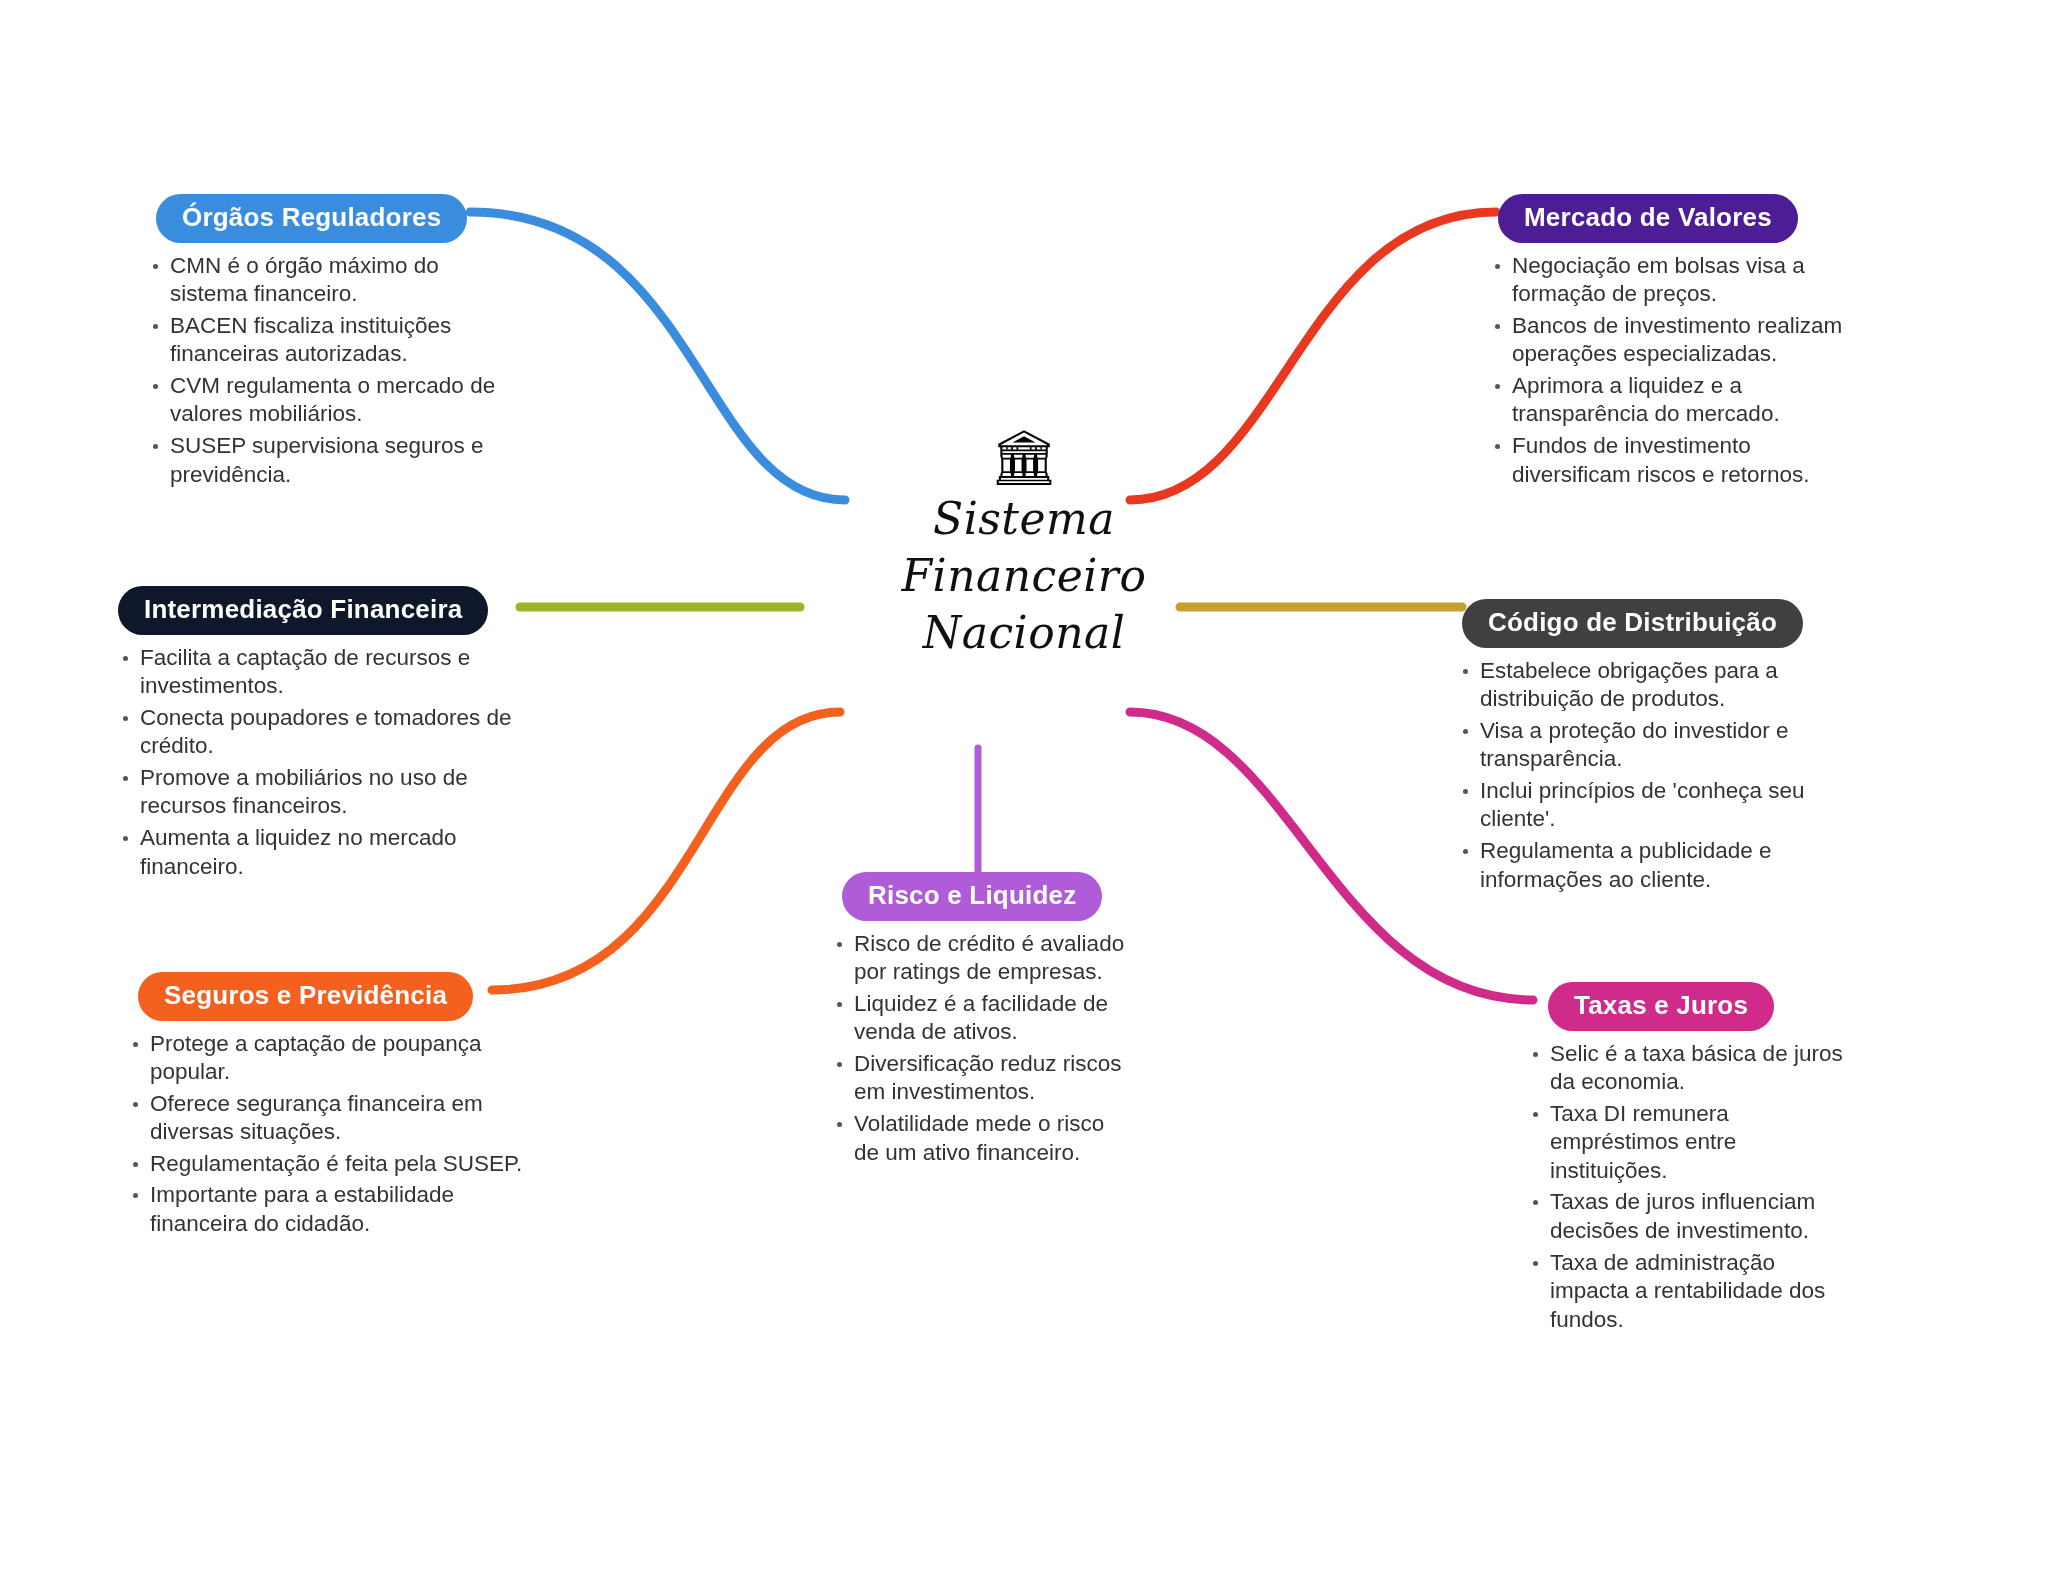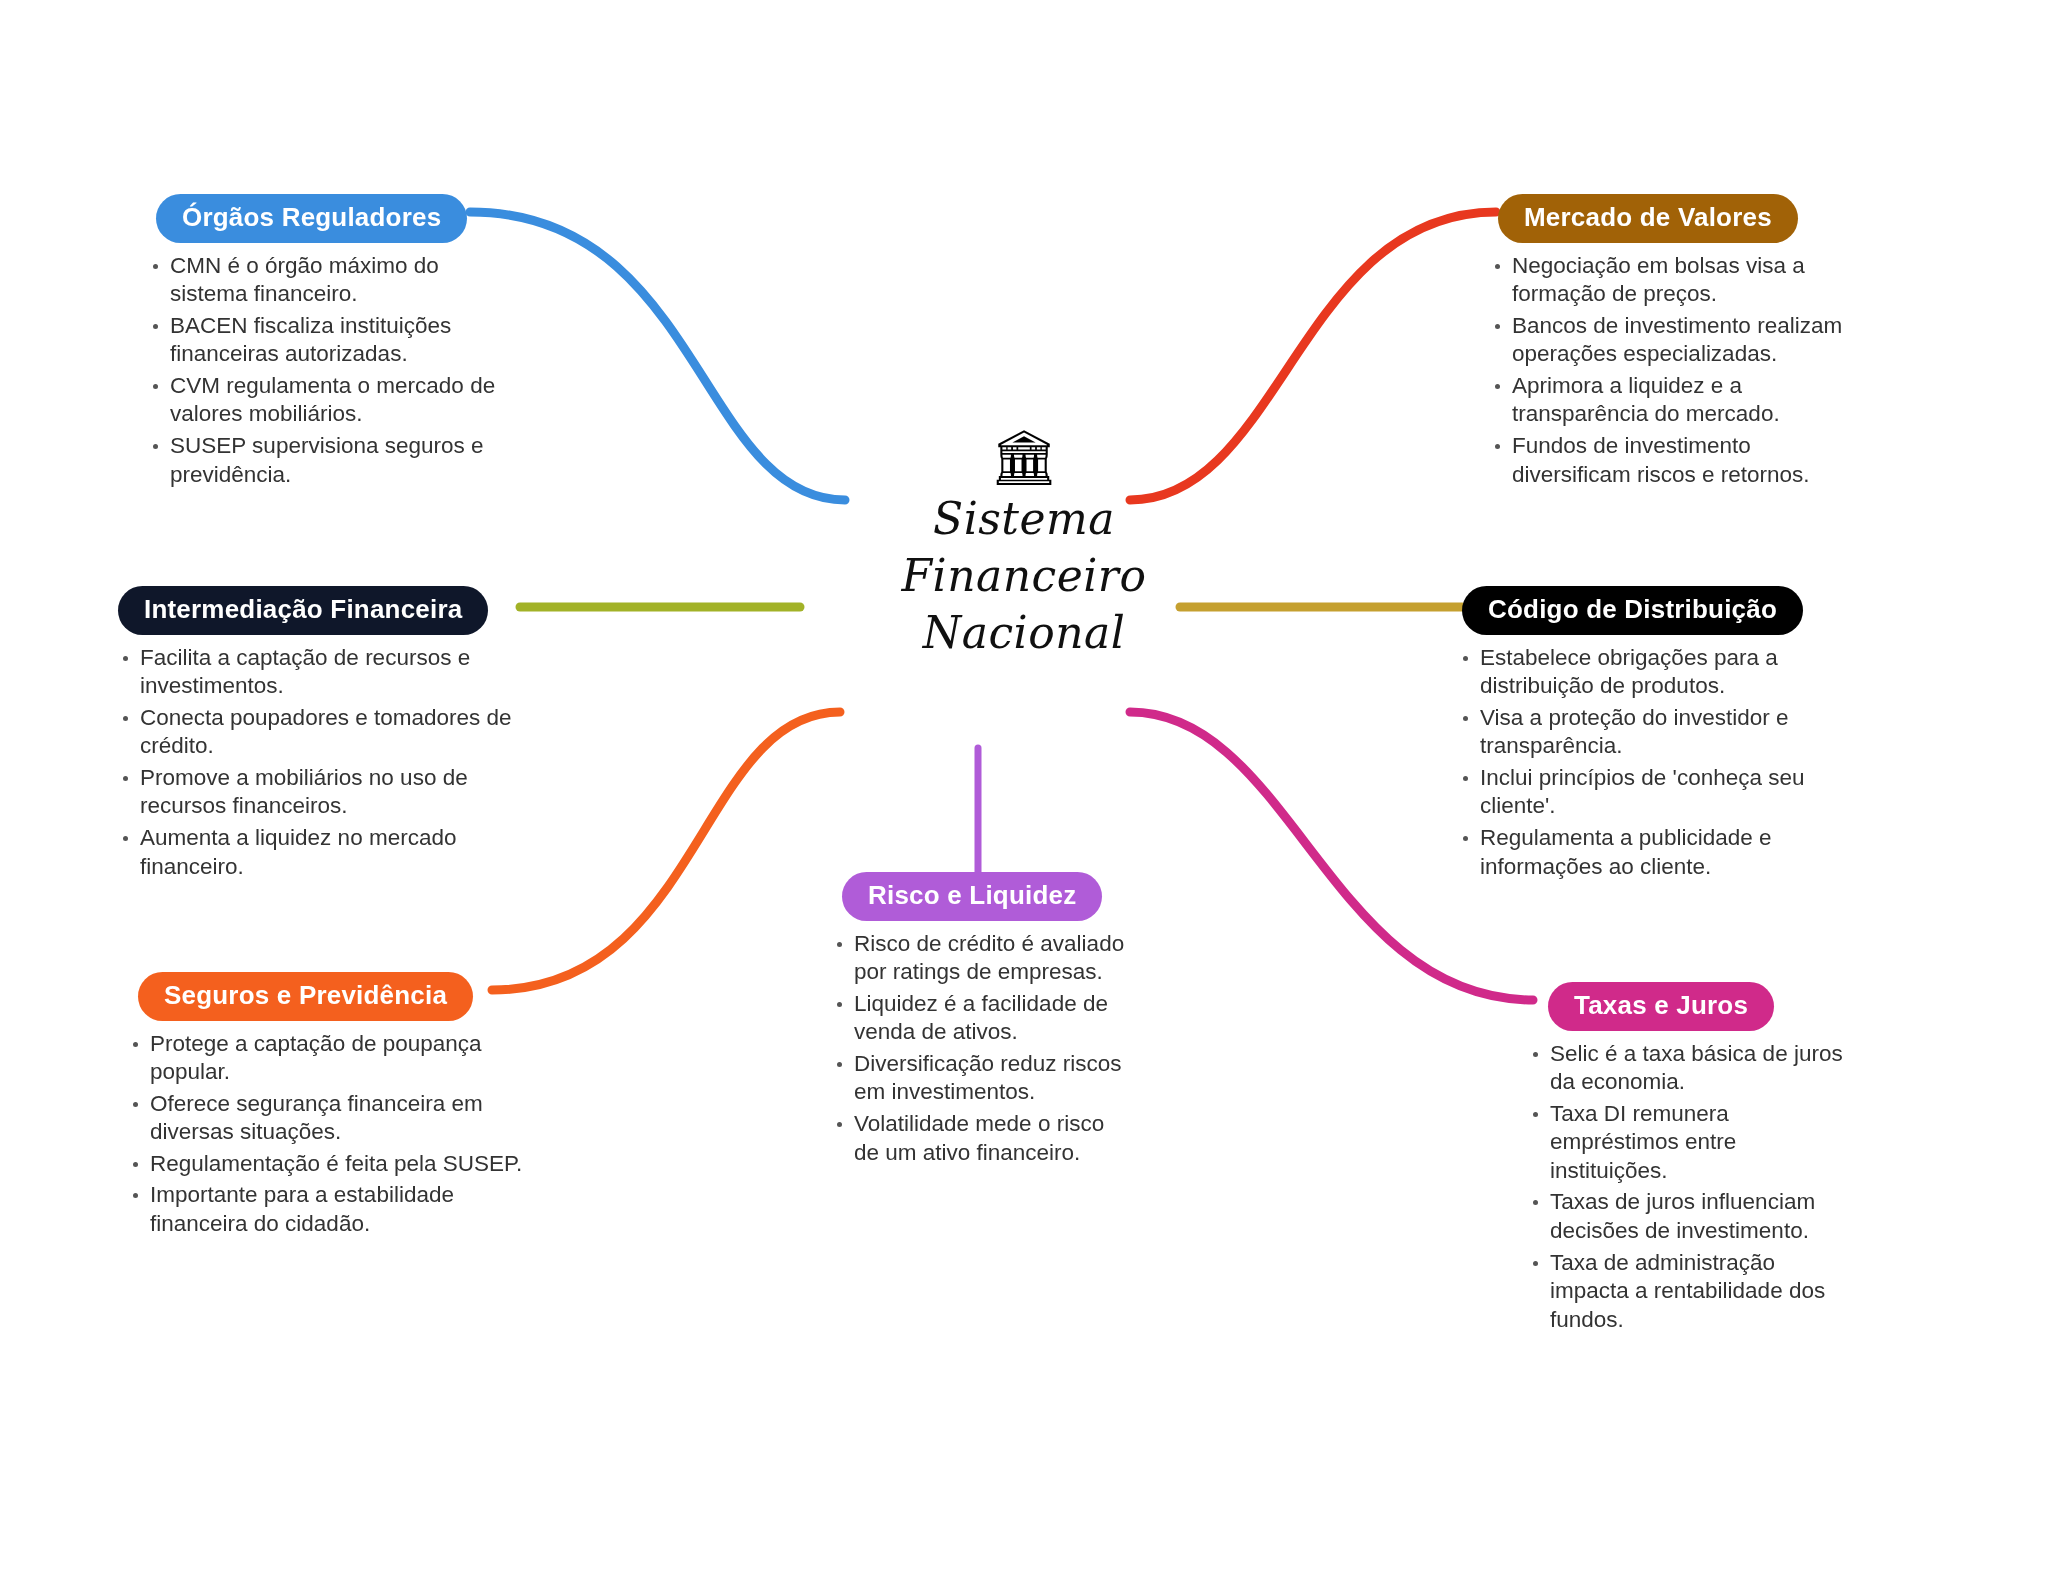--- a/index.html
+++ b/index.html
@@ -125,41 +125,41 @@
     <div class="pill" style="background: rgb(58, 141, 222);">Órgãos Reguladores</div>
     <ul class="bullets">
       <li>CMN é o órgão máximo do sistema financeiro.</li>
       <li>BACEN fiscaliza instituições financeiras autorizadas.</li>
       <li>CVM regulamenta o mercado de valores mobiliários.</li>
       <li>SUSEP supervisiona seguros e previdência.</li>
     </ul>
   </div>
 
   <div class="branch" id="b-mercado">
-    <div class="pill" style="background: #a16207;">Mercado de Valores</div>
+    <div class="pill" style="background: #4c1d95;">Mercado de Valores</div>
     <ul class="bullets">
       <li>Negociação em bolsas visa a formação de preços.</li>
       <li>Bancos de investimento realizam operações especializadas.</li>
       <li>Aprimora a liquidez e a transparência do mercado.</li>
       <li>Fundos de investimento diversificam riscos e retornos.</li>
     </ul>
   </div>
 
   <div class="branch" id="b-intermediacao">
     <div class="pill" style="background: #0f172a;">Intermediação Financeira</div>
     <ul class="bullets">
       <li>Facilita a captação de recursos e investimentos.</li>
       <li>Conecta poupadores e tomadores de crédito.</li>
       <li>Promove a mobiliários no uso de recursos financeiros.</li>
       <li>Aumenta a liquidez no mercado financeiro.</li>
     </ul>
   </div>
 
   <div class="branch" id="b-codigo">
-    <div class="pill" style="background: #000000;">Código de Distribuição</div>
+    <div class="pill" style="background: #404040; margin-top: 13px;">Código de Distribuição</div>
     <ul class="bullets">
       <li>Estabelece obrigações para a distribuição de produtos.</li>
       <li>Visa a proteção do investidor e transparência.</li>
       <li>Inclui princípios de 'conheça seu cliente'.</li>
       <li>Regulamenta a publicidade e informações ao cliente.</li>
     </ul>
   </div>
 
   <div class="branch" id="b-seguros">
     <div class="pill" style="background: rgb(244, 96, 30);">Seguros e Previdência</div>

